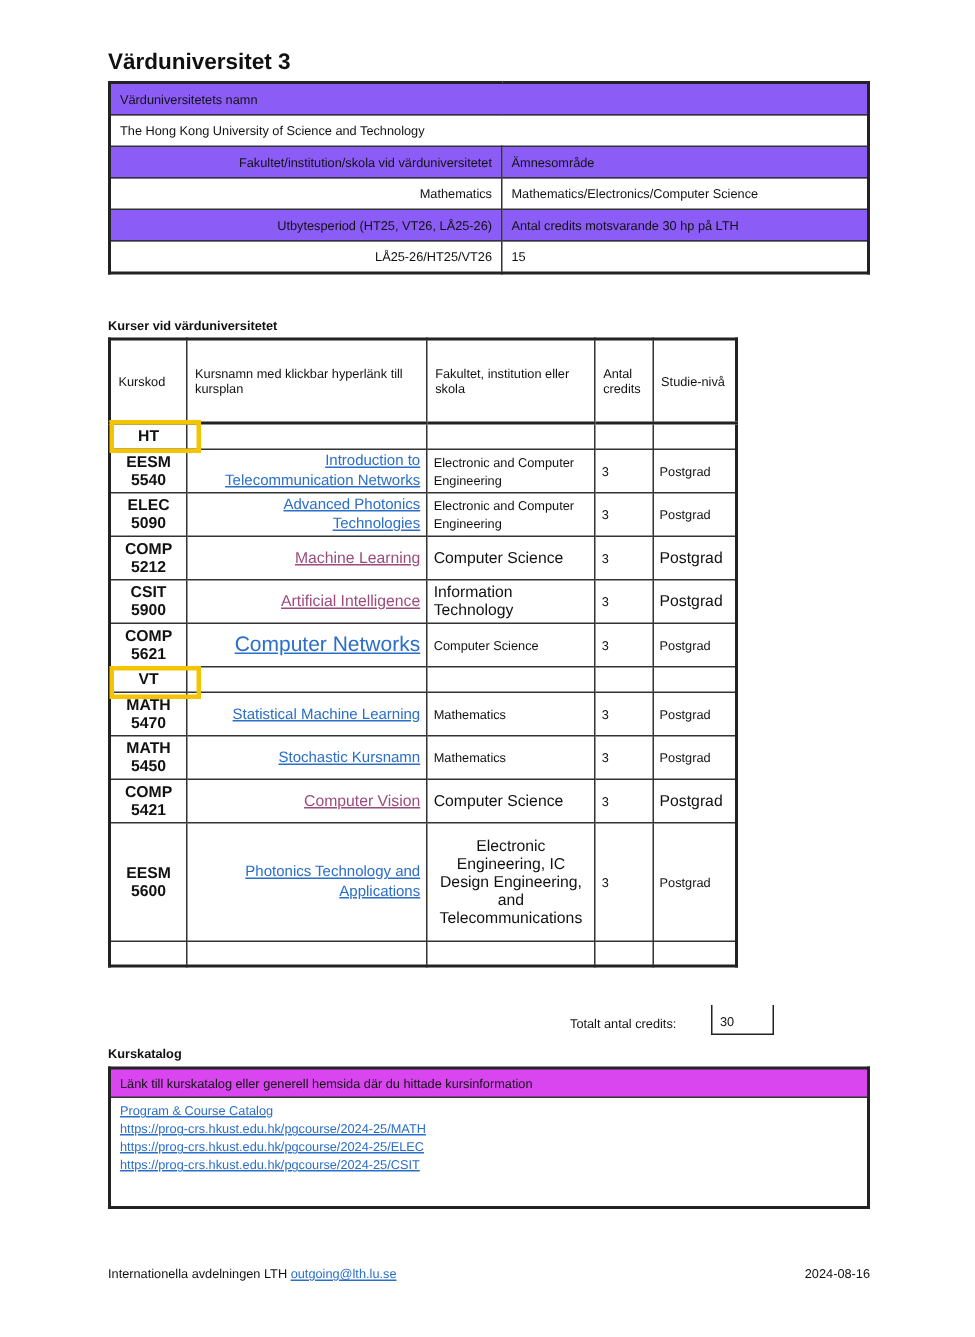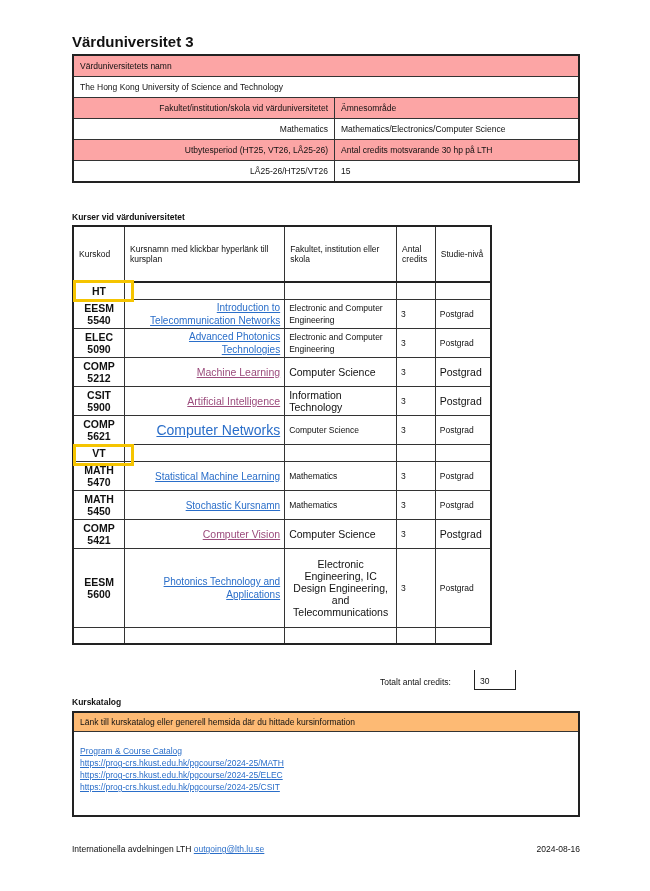--- a/index.html
+++ b/index.html
@@ -1,21 +1,21 @@
 <!DOCTYPE html>
 <html><head>
 <meta charset="utf-8">
 <style>
   html, body { margin:0; padding:0; background:#fff; }
   body { width:650px; height:891px; position:relative; font-family:"Liberation Sans", sans-serif; color:#111; overflow:hidden; }
   .page-title { position:absolute; left:72px; top:33px; font-size:15px; font-weight:bold; }
   table { border-collapse:collapse; }
   .t1 { position:absolute; left:72px; top:54px; width:508px; border:2px solid #222; }
   .t1 td { border:1px solid #333; font-size:8.5px; padding:0 6px; height:20px; }
-  .t1 tr.hdr td { background:#fca5a5; }
+  .t1 tr.hdr td { background:#8b5cf6; }
   .t1 td.left { width:248px;text-align:right; }
   .sec-title { position:absolute; left:72px; font-size:8.5px; font-weight:bold; }
   .t2 { position:absolute; left:72px; top:225px; width:420px; border:2px solid #222; }
   .t2 th { font-weight:normal; text-align:left; font-size:8.5px; padding:3px 5px; border:1px solid #333; height:48px; border-bottom:2px solid #222; }
   .t2 td { border:1px solid #333; font-size:10.5px; padding:0 4px; line-height:12px; }
   .t2 td.code { text-align:center; font-weight:bold; font-size:10.5px; color:#111; width:50px; }
   .t2 td.name { text-align:right; width:210px; }
   .t2 td.fac { width:110px; }
   .t2 td.cred { width:32px; }
   .t2 td.lvl { width:50px; }
@@ -25,22 +25,22 @@
   .t2 tr.sep td { height:16px; }
   .t2 tr.r2 td { height:28px; }
   .t2 tr.big td { height:78px; }
   .t2 tr.empty td { height:15px; }
   .fac-center { text-align:center; }
   .yellow-box { position:absolute; border:3px solid #f5c400; box-sizing:border-box; }
   .total-label { position:absolute; left:380px; top:677px; font-size:8.5px; }
   .total-box { position:absolute; left:474px; top:670px; width:42px; height:20px; border:1px solid #222; border-top:none; border-left:1px solid #222; box-sizing:border-box; font-size:8.5px; padding:6px 0 0 5px; }
   .t3 { position:absolute; left:72px; top:711px; width:508px; border:2px solid #222; }
   .t3 td { border:1px solid #333; font-size:8.5px; padding:0 6px; }
-  .t3 tr.hdr td { background:#fdba74; height:18px; }
-  .t3 tr.body td { height:70px; vertical-align:top; padding-top:13px; line-height:12px; }
+  .t3 tr.hdr td { background:#d946ef; height:18px; }
+  .t3 tr.body td { height:70px; vertical-align:top; padding-top:2px; line-height:12px; }
   .t3 a { display:block; color:#2a6ec9; text-decoration:underline; font-size:8.5px; }
   .footer-left { position:absolute; left:72px; top:844px; font-size:8.5px; }
   .footer-left a { color:#2a6ec9; text-decoration:underline; }
   .footer-right { position:absolute; right:70px; top:844px; font-size:8.5px; }
 </style>
 </head>
 <body>
 
 <div class="page-title">Värduniversitet 3</div>
 

